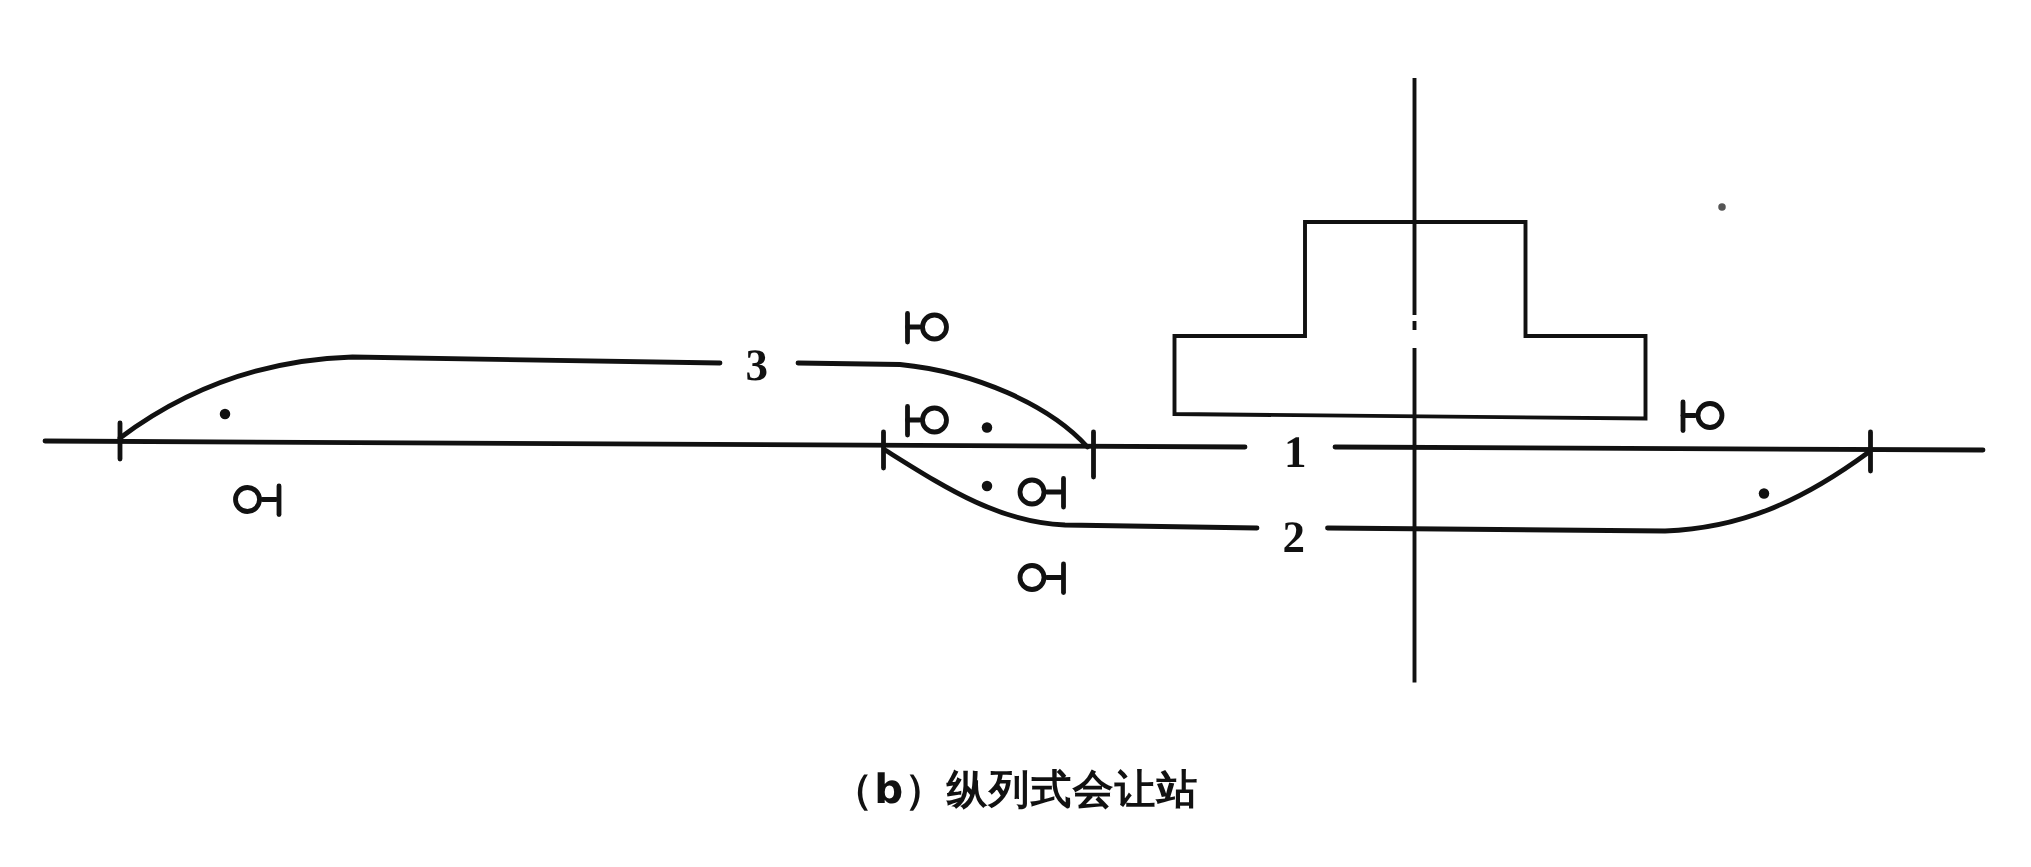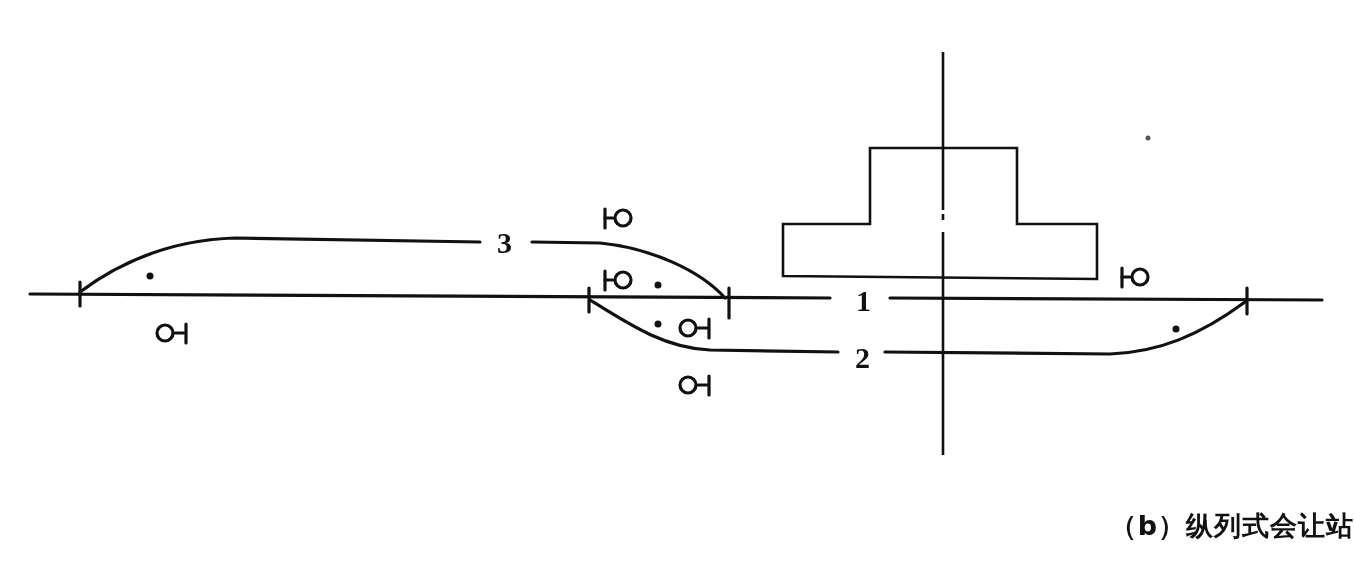--- a/index.html
+++ b/index.html
@@ -3,21 +3,21 @@
 <meta charset="utf-8">
 <style>
   html, body { margin: 0; padding: 0; background: #ffffff; }
   body { width: 1354px; height: 578px; position: relative; overflow: hidden;
          font-family: "DejaVu Sans", sans-serif; }
   #diagram { position: absolute; left: 0; top: 0; width: 1354px; height: 578px; }
   .stroke { stroke: #111; fill: none; stroke-width: 3.2; stroke-linecap: round; }
   .thin { stroke: #111; fill: none; stroke-width: 2.6; }
   .lbl { font-family: "Liberation Serif", serif; font-size: 30px; fill: #111; font-weight: bold; }
   .caption {
-    position: absolute; left: 0; width: 1354px; top: 508px; text-align: right;
+    position: absolute; left: 0; width: 1354px; top: 508px; text-align: center;
     font-family: "DejaVu Sans", sans-serif; font-size: 27px; font-weight: bold; color: #111;
     letter-spacing: 1px;
   }
 </style>
 </head>
 <body>
 
 <svg id="diagram" viewBox="0 0 1354 578" xmlns="http://www.w3.org/2000/svg">
 
   <g>

